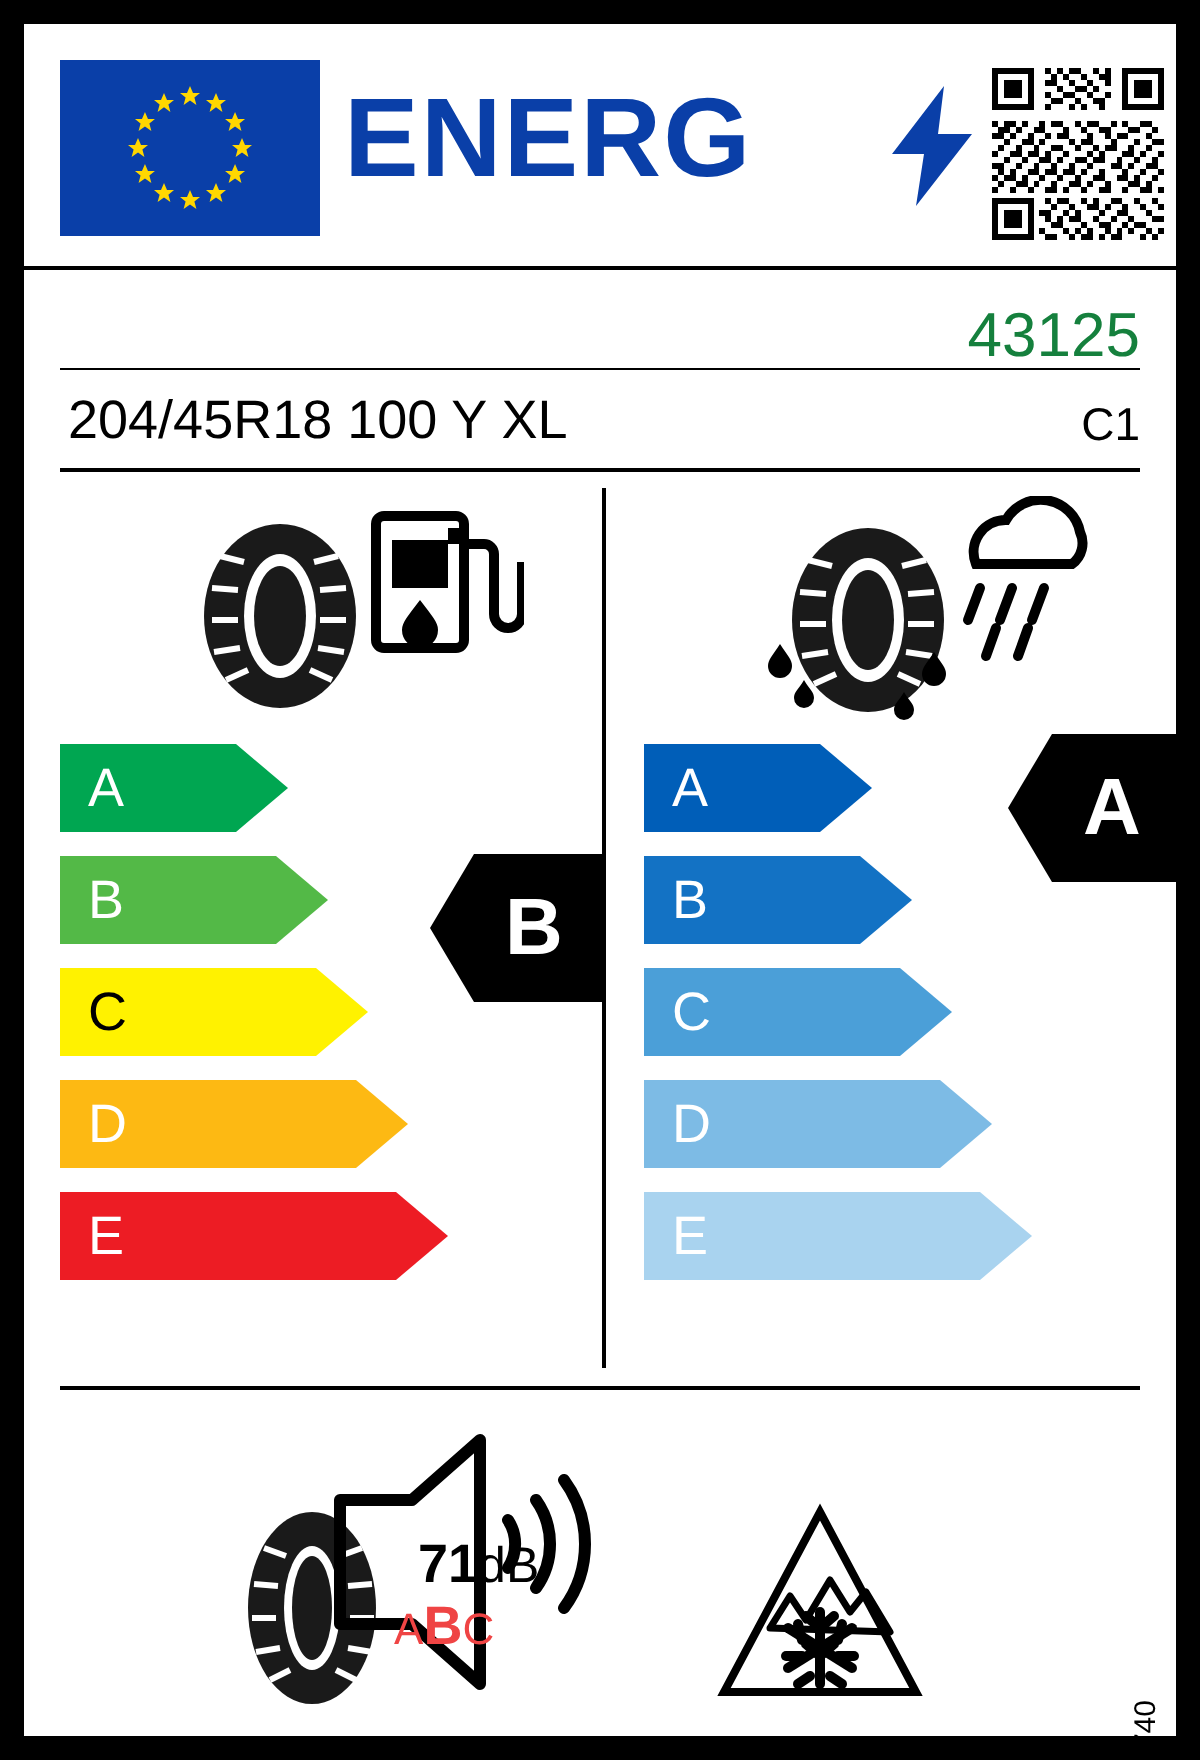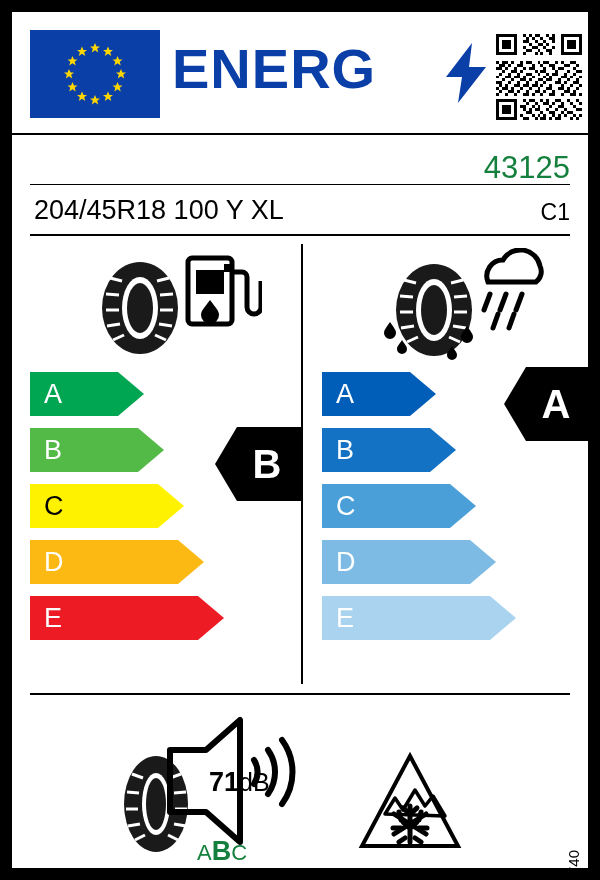--- a/index.html
+++ b/index.html
@@ -203,23 +203,23 @@
     top: 755px;
     font-size: 27px;
     font-weight: bold;
     color: #000;
     margin-left: 32px;
   }
   .noise-db .unit { font-weight: normal; font-size: 25px; }
   .noise-classes {
     position: absolute;
     left: 185px;
-    top: 824px;
+    top: 786px;
     font-size: 22px;
-    color: #15803d;
+    color: #ef4444;
   }
   .noise-classes b { font-size: 27px; }
 
   .snow-icon {
     position: absolute;
     left: 345px;
     top: 738px;
     width: 106px;
     height: 106px;
   }

